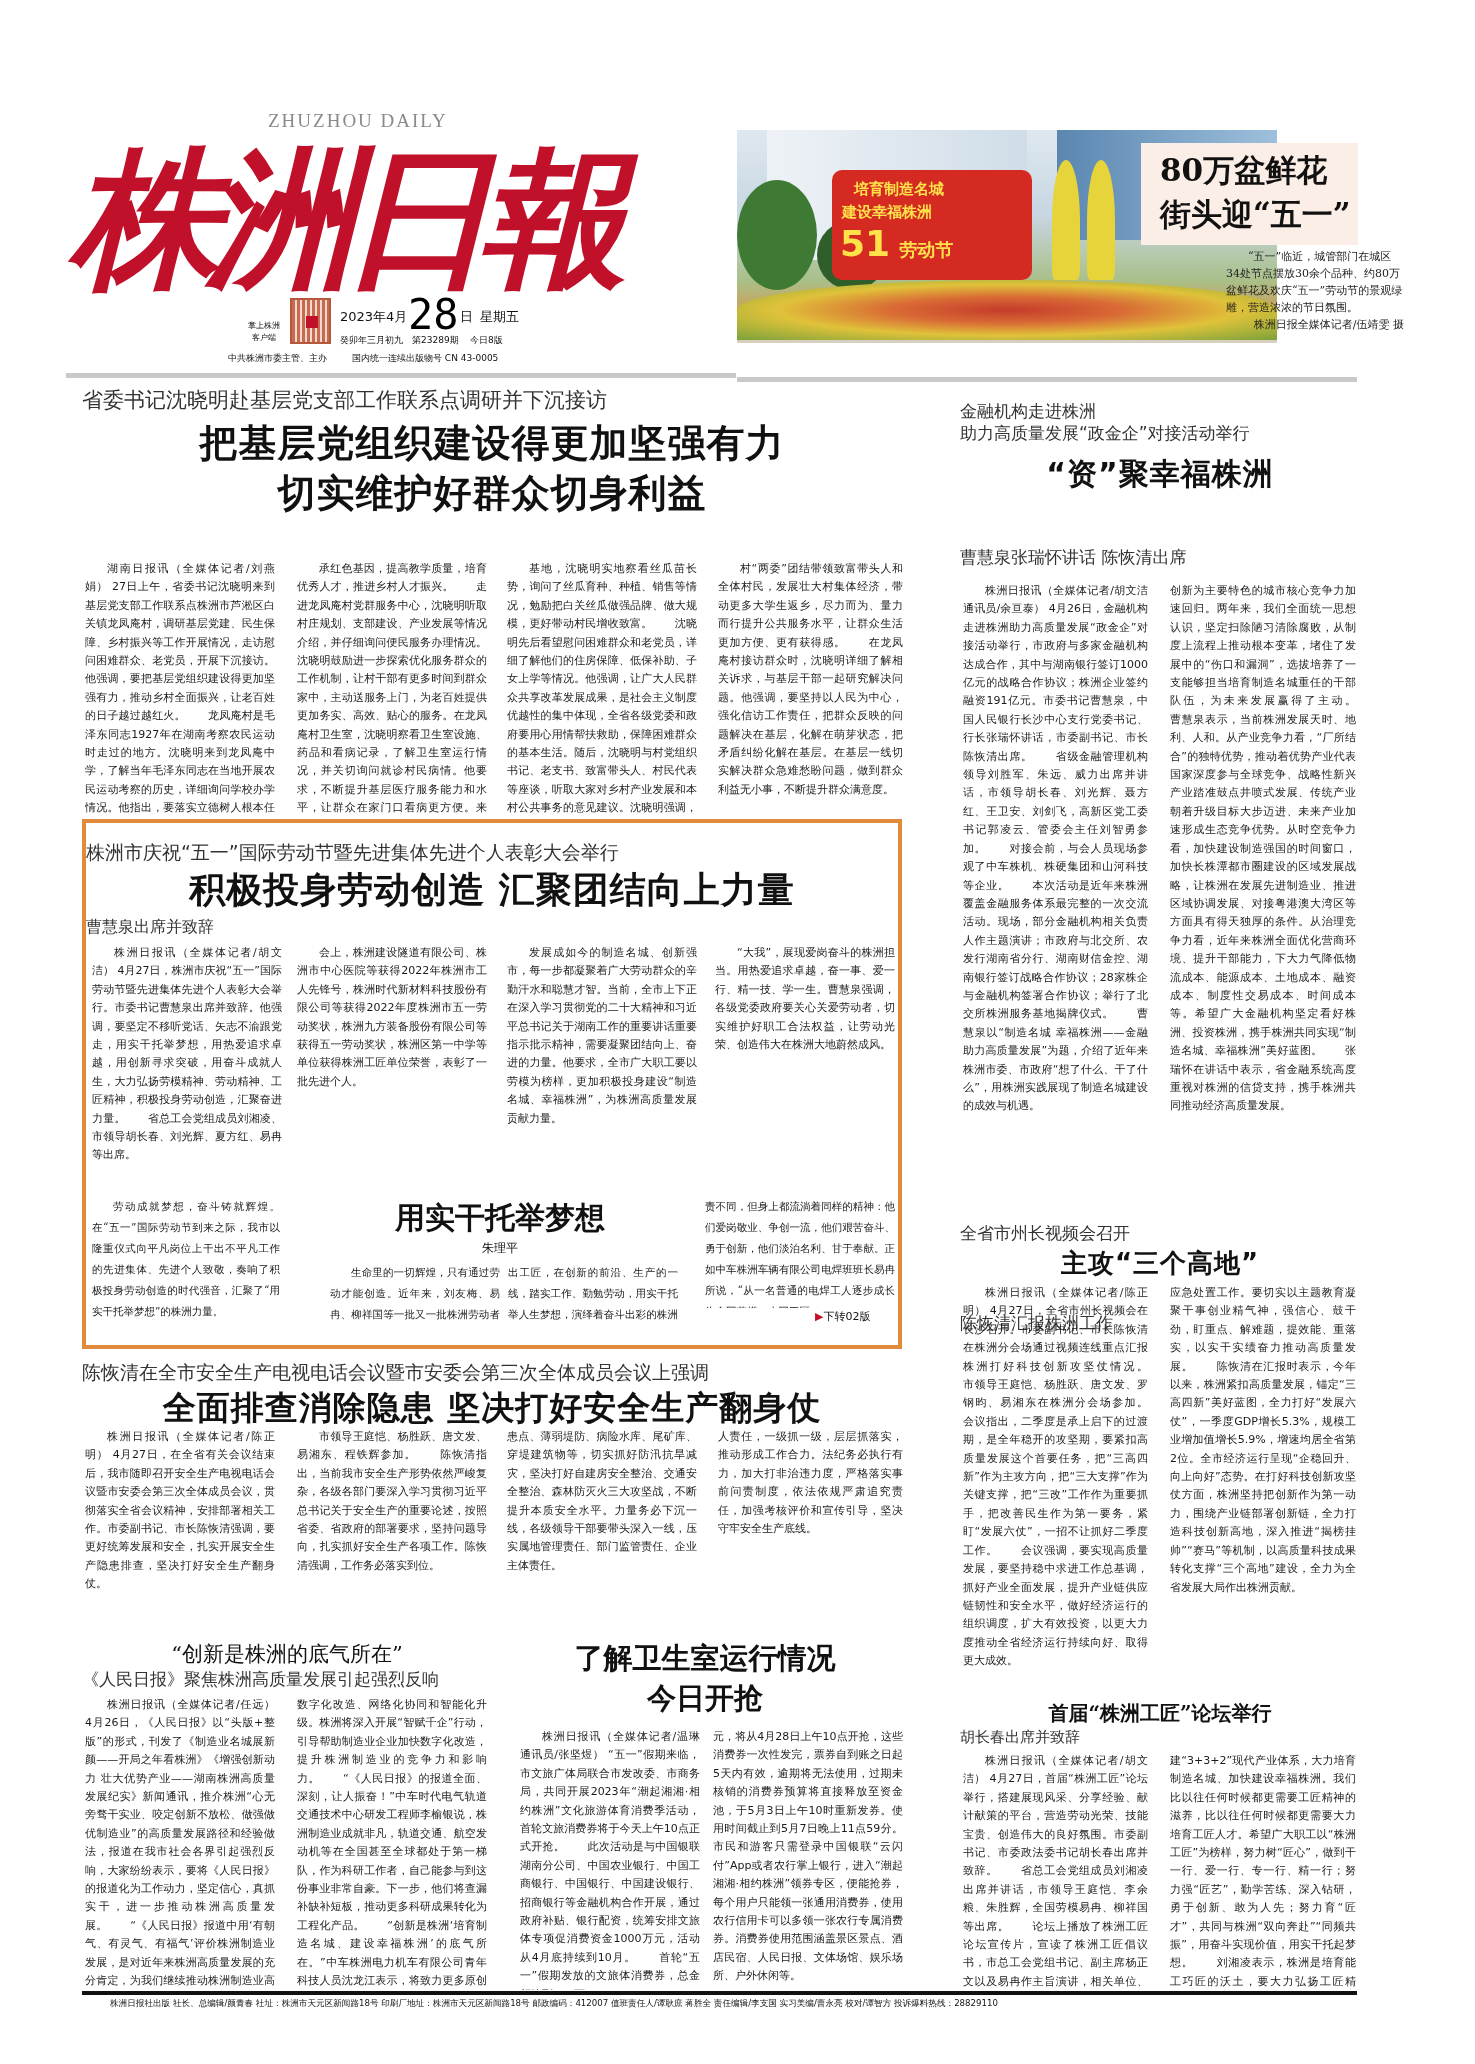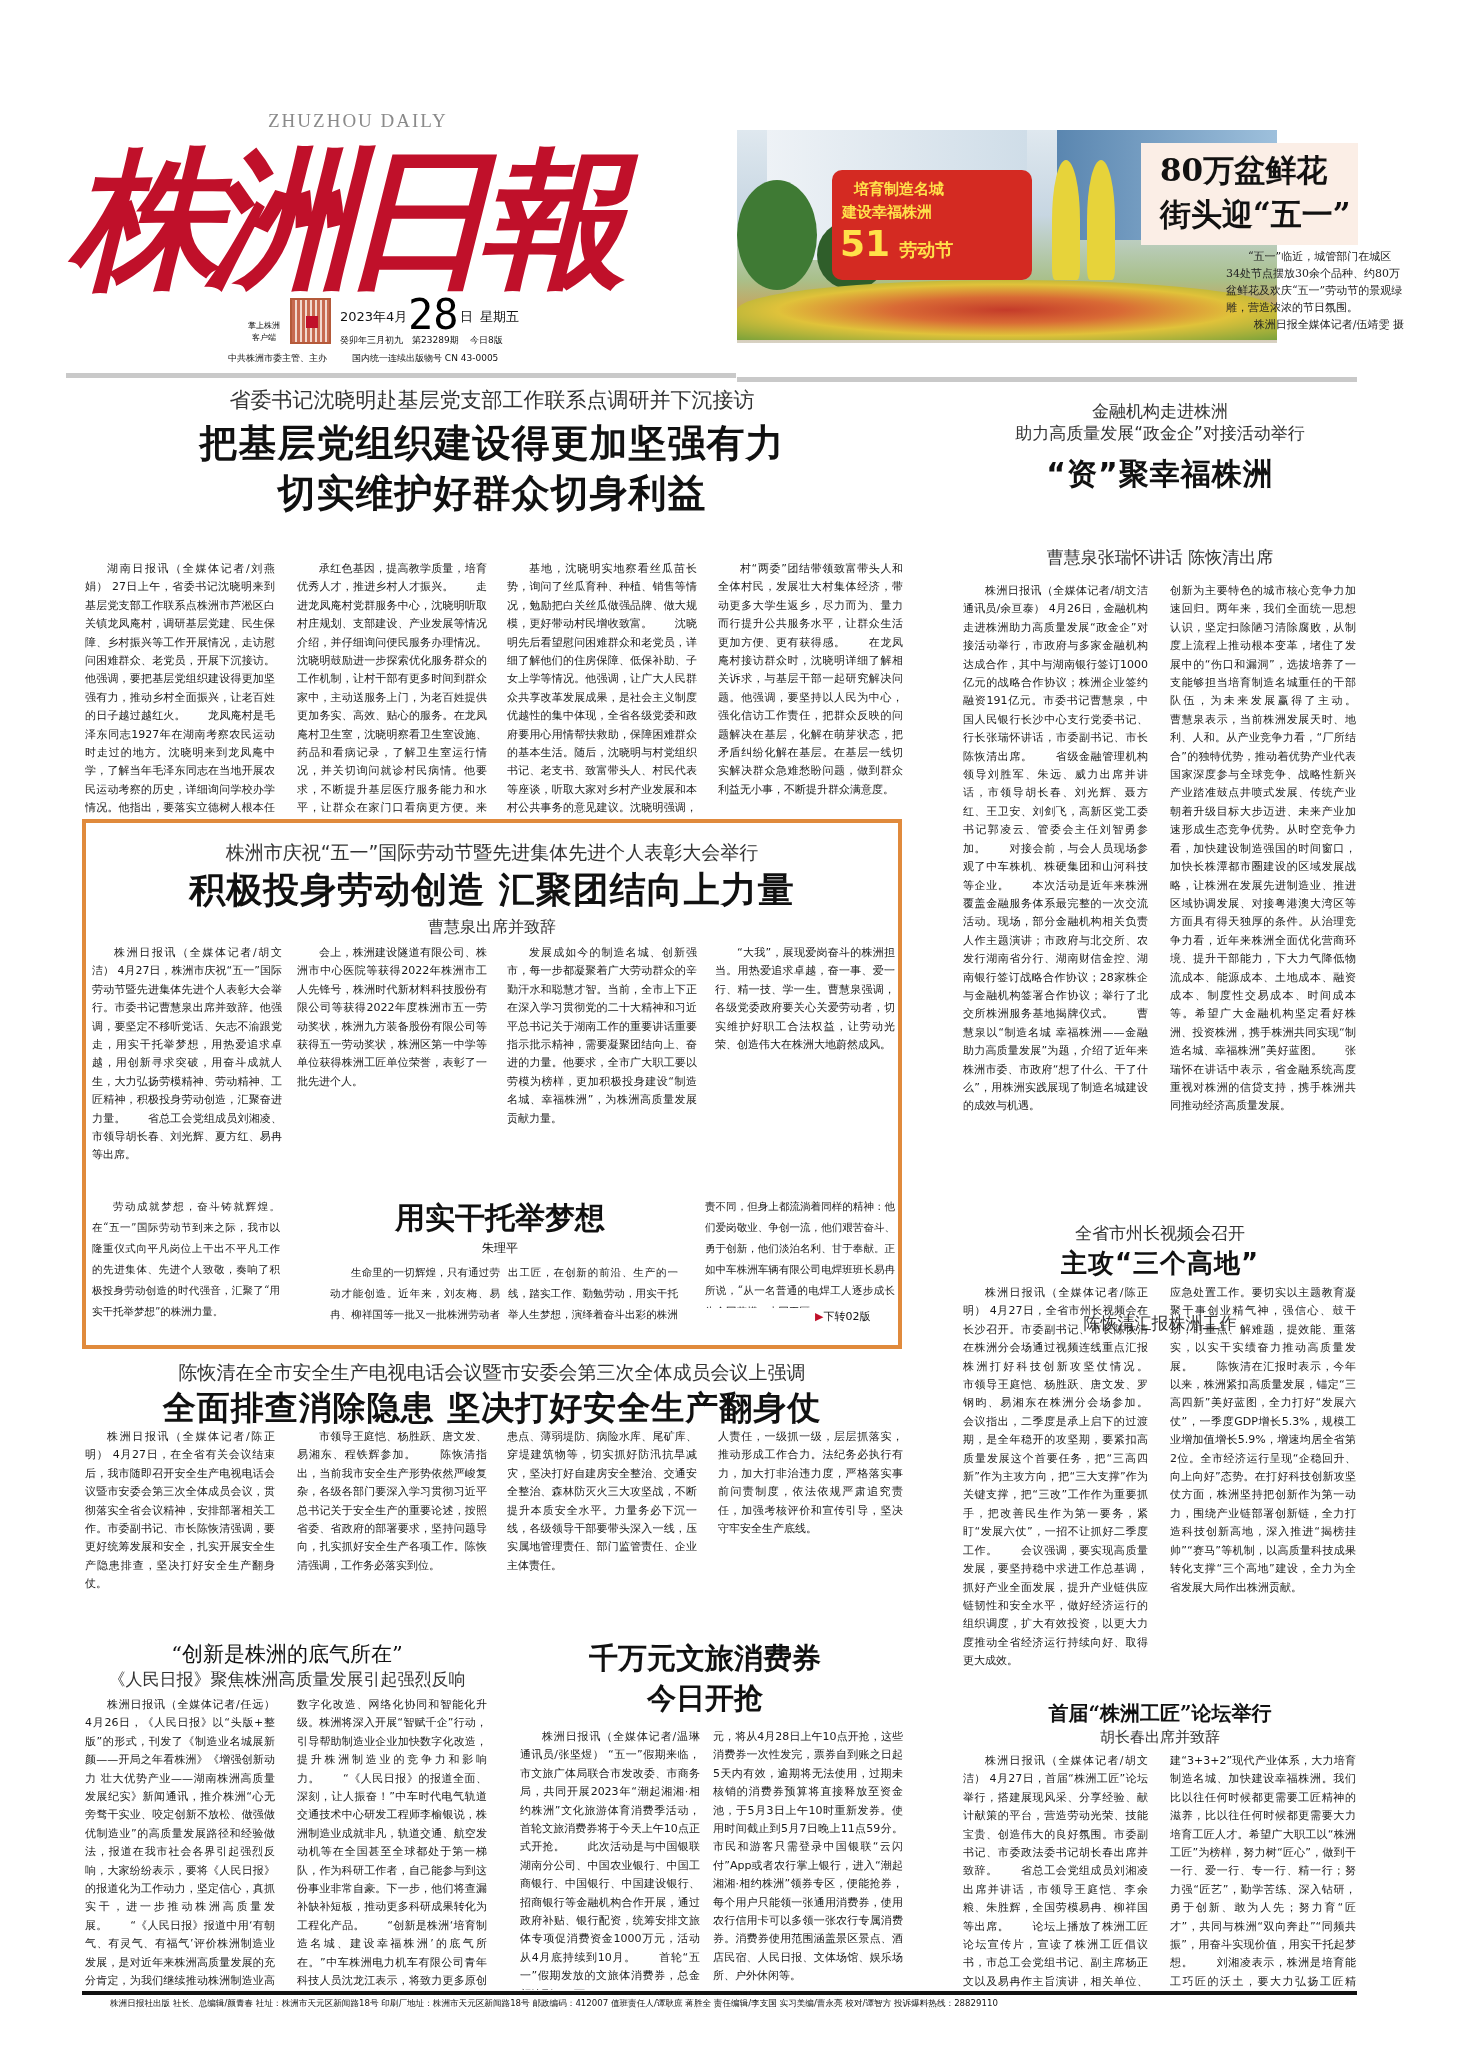--- a/index.html
+++ b/index.html
@@ -19,21 +19,21 @@
   .photo .bldg{position:absolute;left:30px;top:0;width:260px;height:130px;background:linear-gradient(90deg,#eef2f6,#cfdde8);}
   .photo .glass{position:absolute;left:320px;top:0;width:220px;height:110px;background:linear-gradient(90deg,#5a86b0,#9ec0dc);}
   .photo .tree{position:absolute;border-radius:50%;background:#3f7a34;}
   .photo .bed{position:absolute;left:0;top:150px;width:540px;height:60px;border-radius:50% 50% 0 0;background:radial-gradient(ellipse at center,#c43b2a 0%,#d96a35 30%,#e0c23a 60%,#7aa23a 100%);}
   .photo .sign{position:absolute;left:95px;top:40px;width:200px;height:110px;border-radius:10px;background:#d42a22;}
   .photo .sign span{display:block;color:#ffe14a;font-weight:bold;font-family:"DejaVu Sans",sans-serif;}
   .photo .wheat{position:absolute;top:30px;width:28px;height:120px;border-radius:50% 50% 10% 10%;background:#e7d33a;}
   .callout{left:1141px;top:143px;width:217px;height:102px;background:#fbeee6;}
   .callout-title{left:1160px;top:148px;width:200px;font-family:"DejaVu Serif","Liberation Serif",serif;font-weight:bold;font-size:31px;line-height:44px;color:#111;}
   .callout-text{left:1226px;top:248px;width:178px;font-family:"DejaVu Serif","Liberation Serif",serif;font-size:11px;line-height:17px;color:#222;}
-  .kicker{text-align:center;color:#333;}
+  .kicker{text-align:left;color:#333;}
   .headline{text-align:center;font-weight:bold;color:#111;letter-spacing:1px;}
   .body-col{font-size:11px;line-height:18.4px;color:#1a1a1a;text-align:justify;text-indent:2em;}
   .serif{font-family:"DejaVu Serif","Liberation Serif",serif;}
   .orange-box{left:82px;top:819px;width:820px;height:530px;border:4px solid #e08a3c;box-sizing:border-box;}
   .rule-black{background:#111;height:4px;}
   .tiny{font-size:8.6px;line-height:11px;color:#111;white-space:nowrap;}
   .red-tri{color:#c0102a;}
 </style>
 </head>
 <body>
@@ -120,21 +120,21 @@
 <div class="abs body-col" style="left:297px;top:1428px;width:190px;height:200px;overflow:hidden;">市领导王庭恺、杨胜跃、唐文发、易湘东、程铁辉参加。　　陈恢清指出，当前我市安全生产形势依然严峻复杂，各级各部门要深入学习贯彻习近平总书记关于安全生产的重要论述，按照省委、省政府的部署要求，坚持问题导向，扎实抓好安全生产各项工作。陈恢清强调，工作务必落实到位。</div>
 <div class="abs body-col" style="left:507px;top:1428px;width:190px;height:200px;overflow:hidden;text-indent:0;">患点、薄弱堤防、病险水库、尾矿库、穿堤建筑物等，切实抓好防汛抗旱减灾，坚决打好自建房安全整治、交通安全整治、森林防灭火三大攻坚战，不断提升本质安全水平。力量务必下沉一线，各级领导干部要带头深入一线，压实属地管理责任、部门监管责任、企业主体责任。</div>
 <div class="abs body-col" style="left:718px;top:1428px;width:185px;height:200px;overflow:hidden;text-indent:0;">人责任，一级抓一级，层层抓落实，推动形成工作合力。法纪务必执行有力，加大打非治违力度，严格落实事前问责制度，依法依规严肃追究责任，加强考核评价和宣传引导，坚决守牢安全生产底线。</div>
 
 <div class="abs serif" style="left:82px;top:1640px;width:410px;text-align:center;font-size:21px;">“创新是株洲的底气所在”</div>
 <div class="abs kicker" style="left:82px;top:1668px;width:410px;font-size:17px;">《人民日报》聚焦株洲高质量发展引起强烈反响</div>
 <div class="abs body-col" style="left:85px;top:1696px;width:190px;height:295px;overflow:hidden;">株洲日报讯（全媒体记者/任远） 4月26日，《人民日报》以“头版+整版”的形式，刊发了《制造业名城展新颜——开局之年看株洲》《增强创新动力 壮大优势产业——湖南株洲高质量发展纪实》新闻通讯，推介株洲“心无旁骛干实业、咬定创新不放松、做强做优制造业”的高质量发展路径和经验做法，报道在我市社会各界引起强烈反响，大家纷纷表示，要将《人民日报》的报道化为工作动力，坚定信心，真抓实干，进一步推动株洲高质量发展。　　“《人民日报》报道中用‘有朝气、有灵气、有福气’评价株洲制造业发展，是对近年来株洲高质量发展的充分肯定，为我们继续推动株洲制造业高质量发展提振了信心、增强了动力。”市智能制造推进中心主任雷学文表示，推动制造业高端化、智能化、绿色化发展，关键是要推进企业的</div>
 <div class="abs body-col" style="left:297px;top:1696px;width:190px;height:295px;overflow:hidden;text-indent:0;">数字化改造、网络化协同和智能化升级。株洲将深入开展“智赋千企”行动，引导帮助制造业企业加快数字化改造，提升株洲制造业的竞争力和影响力。　　“《人民日报》的报道全面、深刻，让人振奋！”中车时代电气轨道交通技术中心研发工程师李榆银说，株洲制造业成就非凡，轨道交通、航空发动机等在全国甚至全球都处于第一梯队，作为科研工作者，自己能参与到这份事业非常自豪。下一步，他们将查漏补缺补短板，推动更多科研成果转化为工程化产品。　　“创新是株洲‘培育制造名城、建设幸福株洲’的底气所在。”中车株洲电力机车有限公司青年科技人员沈龙江表示，将致力更多原创性引领性科技攻关，破解“卡脖子”技术难题，为坚决打赢关键核心技术攻坚战贡献力量。</div>
 
 <div class="abs serif" style="left:520px;top:1638px;width:370px;text-align:center;font-size:29px;line-height:40px;font-weight:bold;">
-  <div>千万元文旅消费券</div>
+  <div>了解卫生室运行情况</div>
   <div>今日开抢</div>
 </div>
 <div class="abs body-col" style="left:520px;top:1728px;width:180px;height:262px;overflow:hidden;">株洲日报讯（全媒体记者/温琳 通讯员/张坚煜） “五一”假期来临，市文旅广体局联合市发改委、市商务局，共同开展2023年“潮起湘湘·相约株洲”文化旅游体育消费季活动，首轮文旅消费券将于今天上午10点正式开抢。　　此次活动是与中国银联湖南分公司、中国农业银行、中国工商银行、中国银行、中国建设银行、招商银行等金融机构合作开展，通过政府补贴、银行配资，统筹安排文旅体专项促消费资金1000万元，活动从4月底持续到10月。　　首轮“五一”假期发放的文旅体消费券，总金额达到100万</div>
 <div class="abs body-col" style="left:713px;top:1728px;width:190px;height:262px;overflow:hidden;text-indent:0;">元，将从4月28日上午10点开抢，这些消费券一次性发完，票券自到账之日起5天内有效，逾期将无法使用，过期未核销的消费券预算将直接释放至资金池，于5月3日上午10时重新发券。使用时间截止到5月7日晚上11点59分。　　市民和游客只需登录中国银联“云闪付”App或者农行掌上银行，进入“潮起湘湘·相约株洲”领券专区，便能抢券，每个用户只能领一张通用消费券，使用农行信用卡可以多领一张农行专属消费券。消费券使用范围涵盖景区景点、酒店民宿、人民日报、文体场馆、娱乐场所、户外休闲等。</div>
 
 <div class="abs kicker" style="left:960px;top:400px;width:400px;font-size:17px;line-height:22px;">
   <div>金融机构走进株洲</div>
   <div>助力高质量发展“政金企”对接活动举行</div>
 </div>
 <div class="abs headline" style="left:960px;top:452px;width:400px;font-size:30px;line-height:44px;">

